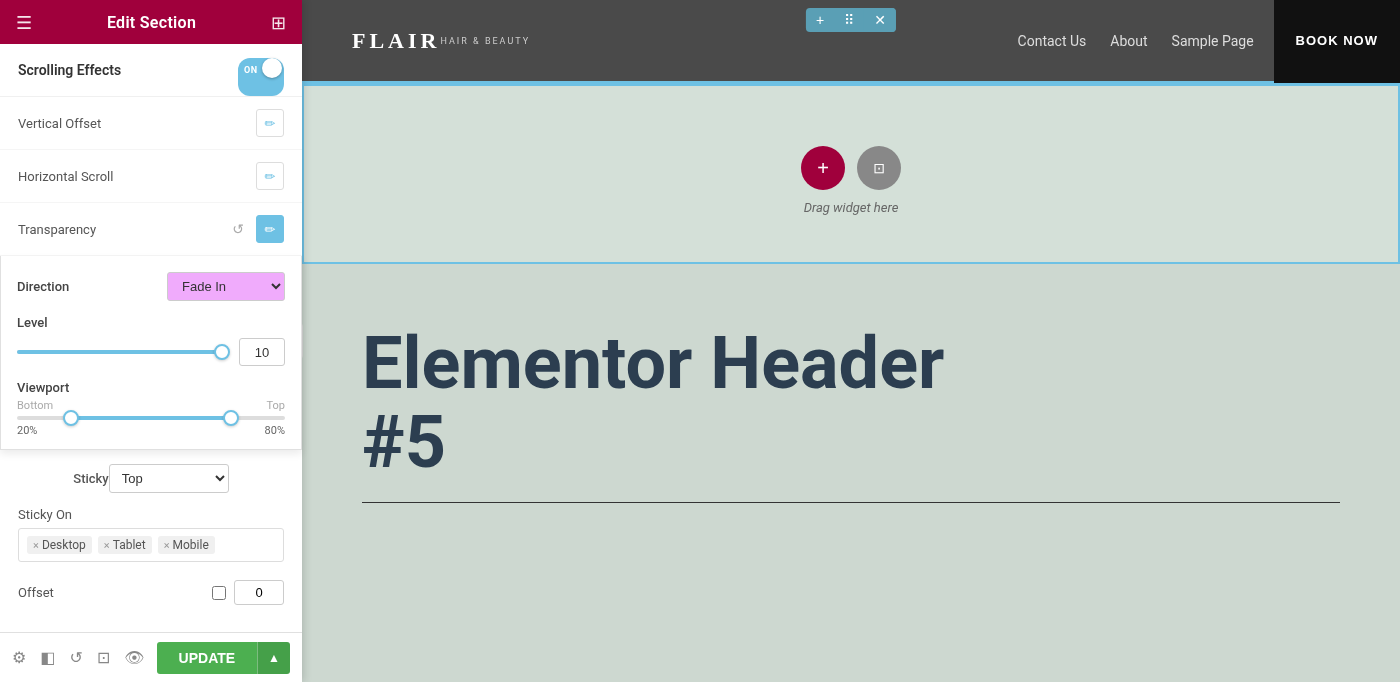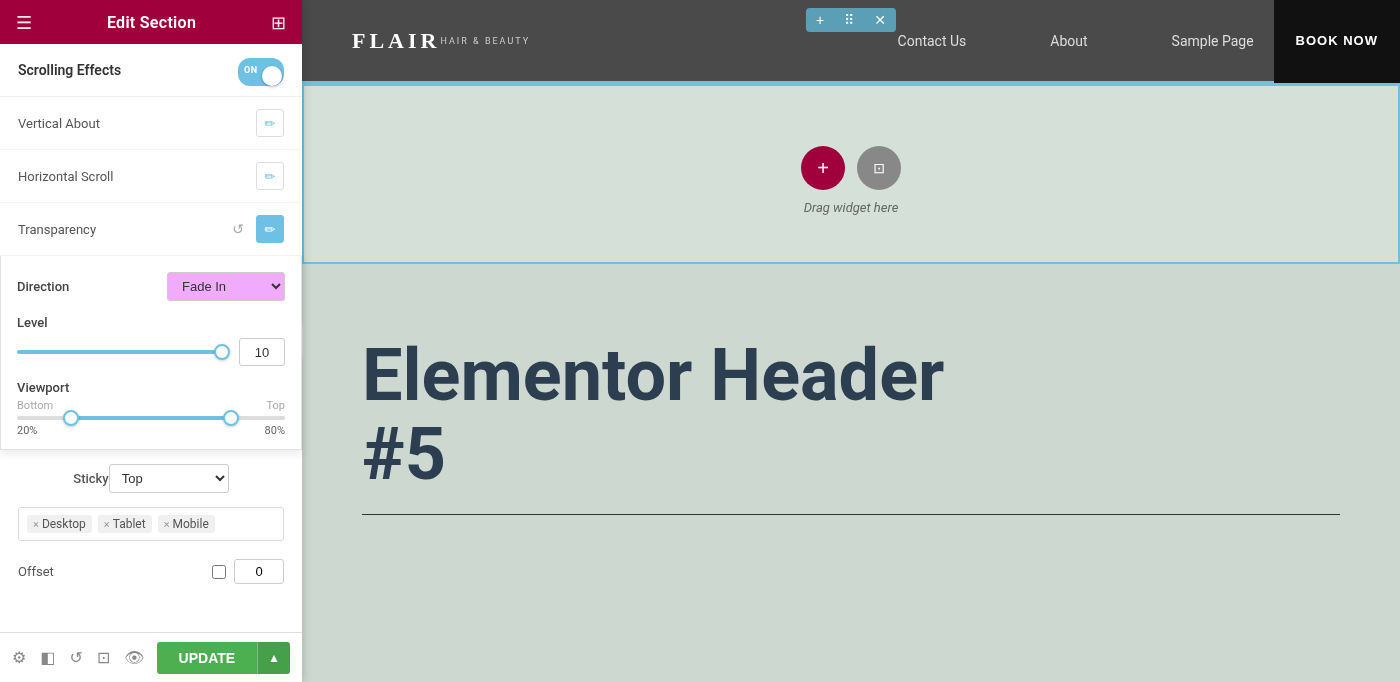--- a/index.html
+++ b/index.html
@@ -55,25 +55,25 @@
     }
 
     
     .toggle-switch {
       position: relative;
       width: 46px;
       height: 24px;
     }
     .toggle-track {
       width: 46px;
-      height: 28px;
+      height: 38px;
       background: #6ec1e4;
       border-radius: 12px;
       display: flex;
-      align-items: flex-end;
+      align-items: flex-start;
       cursor: pointer;
     }
     .toggle-knob {
       width: 20px;
       height: 20px;
       background: #fff;
       border-radius: 50%;
       margin-left: 24px;
       box-shadow: 0 1px 3px rgba(0,0,0,0.3);
     }
@@ -483,21 +483,21 @@
       font-family: serif;
     }
     .logo-sub {
       font-size: 9px;
       color: #ccc;
       letter-spacing: 2px;
       text-transform: uppercase;
     }
     .nav-links {
       display: flex;
-      gap: 84px;
+      gap: 24px;
       margin-left: auto;
       margin-right: 20px;
       align-items: center;
     }
     .nav-link {
       color: #ddd;
       font-size: 14px;
       cursor: pointer;
       text-decoration: none;
     }
@@ -583,21 +583,20 @@
       font-size: 13px;
       color: #666;
       font-style: italic;
     }
 
     
     .canvas-heading-section {
       background: #cdd8d0;
       padding: 60px 60px 40px;
       flex: 1;
-      margin-top: 12px;
     }
     .main-heading {
       font-size: 72px;
       font-weight: 700;
       color: #2c3e50;
       line-height: 1.1;
       margin-bottom: 20px;
     }
     .heading-underline {
       width: 100%;
@@ -638,21 +637,21 @@
     <span class="section-label">Scrolling Effects</span>
     <div class="toggle-switch">
       <div class="toggle-track">
         <span class="toggle-on-label">ON</span>
         <div class="toggle-knob"></div>
       </div>
     </div>
   </div>
 
   <div class="effect-row">
-    <span class="effect-row-label">Vertical About</span>
+    <span class="effect-row-label">Vertical Offset</span>
     <div class="effect-row-actions">
       <div class="edit-icon-btn">✏</div>
     </div>
   </div>
 
   <div class="effect-row">
     <span class="effect-row-label">Horizontal Scroll</span>
     <div class="effect-row-actions">
       <div class="edit-icon-btn">✏</div>
     </div>
@@ -707,20 +706,21 @@
   <div class="sticky-row">
     <span class="sticky-label">Sticky</span>
     <select class="sticky-select">
       <option>None</option>
       <option selected="">Top</option>
       <option>Bottom</option>
     </select>
   </div>
 
   <div class="sticky-on-section">
+    <div class="sticky-on-label">Sticky On</div>
     <div class="tags-box">
       <div class="tag">
         <span class="tag-x">×</span>
         <span>Desktop</span>
       </div>
       <div class="tag">
         <span class="tag-x">×</span>
         <span>Tablet</span>
       </div>
       <div class="tag">

